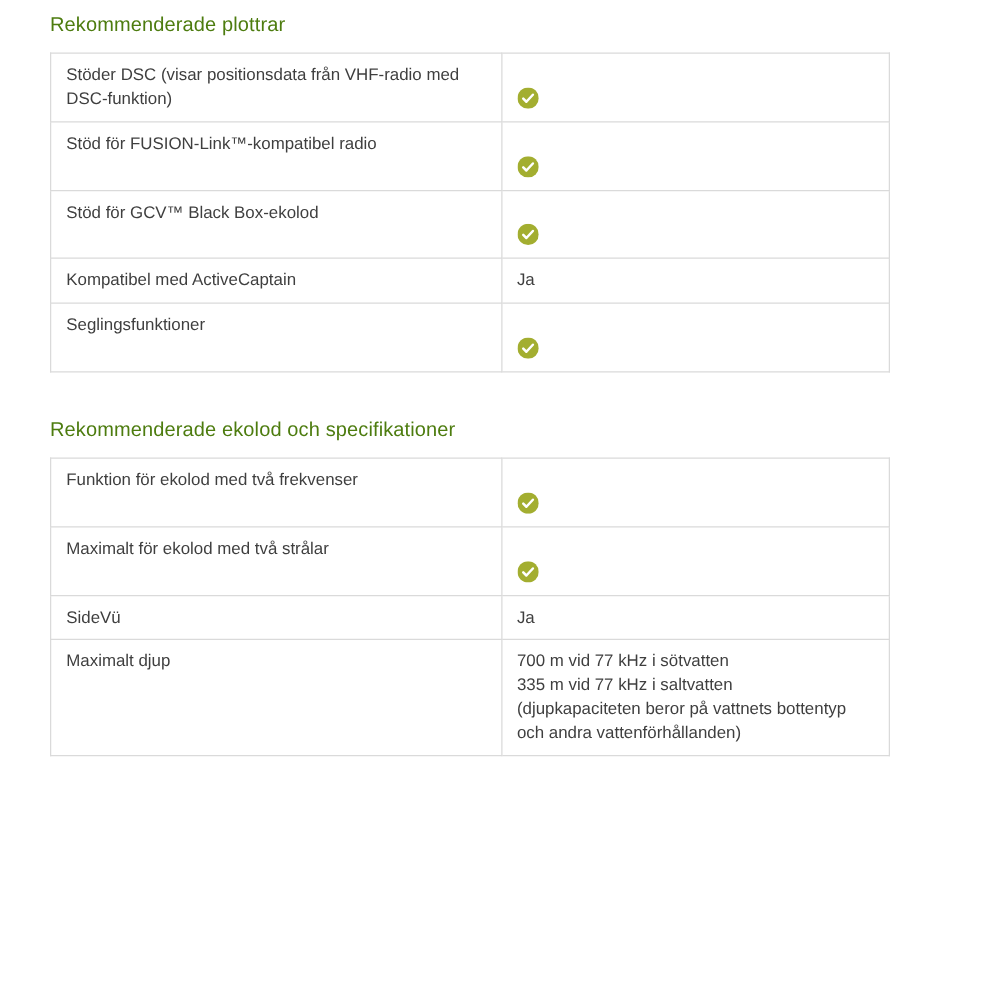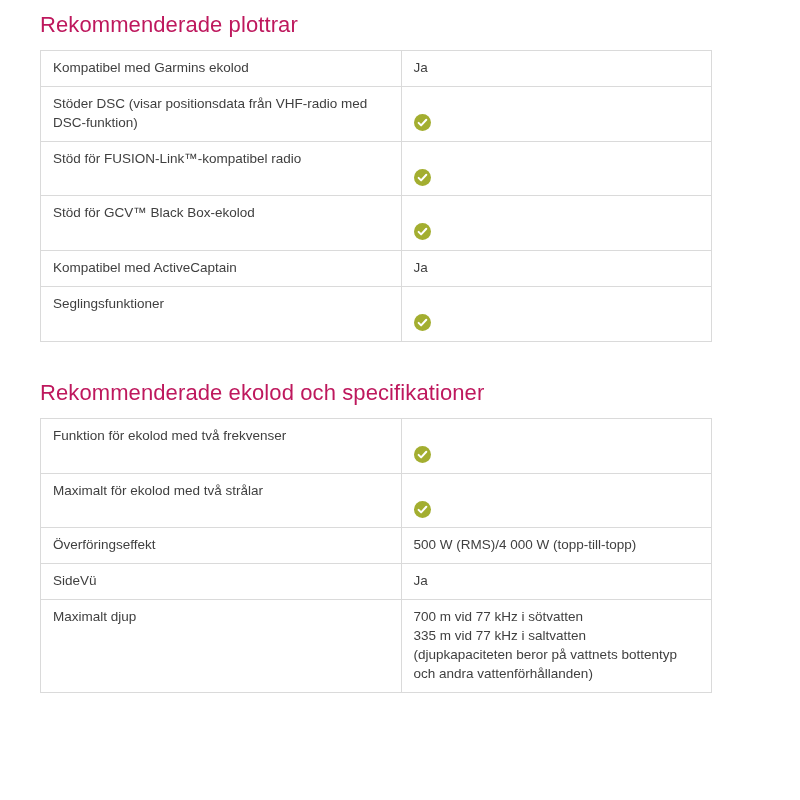--- a/index.html
+++ b/index.html
@@ -13,23 +13,23 @@
     -webkit-font-smoothing: antialiased;
   }
   .page {
     width: 800px;
     min-height: 800px;
     box-sizing: border-box;
     padding: 10px 0 40px 40px;
   }
   .spec-content { width: 672px; }
   h2.section-title {
-    font-size: 22px;
+    font-size: 16px;
     font-weight: 400;
-    color: #be185d;
+    color: #4d7c0f;
     margin: 0 0 12px 0;
     padding-top: 2px;
     letter-spacing: 0.1px;
   }
   section + section h2.section-title { margin-top: 36px; }
   table.spec-table {
     width: 672px;
     border-collapse: collapse;
     table-layout: fixed;
     background: #ffffff;
@@ -54,24 +54,20 @@
 </style>
 </head>
 <body>
 
 <div class="page">
   <div class="spec-content">
   <section>
     <h2 class="section-title">Rekommenderade plottrar</h2>
     <table class="spec-table">
       <tbody>
-  <tr>
-    <td class="spec-label">Kompatibel med Garmins ekolod</td>
-    <td class="spec-value">Ja</td>
-  </tr>
 
 
   <tr>
     <td class="spec-label">Stöder DSC (visar positionsdata från VHF-radio med DSC-funktion)</td>
     <td class="spec-value">
   <span class="check-wrap">
     <svg width="17" height="17" viewBox="0 0 17 17" aria-hidden="true">
       <circle cx="8.5" cy="8.5" r="8.5" fill="#a3ae30"></circle>
       <path d="M4.6 8.9l2.5 2.5 5.2-5.6" fill="none" stroke-width="2" stroke-linecap="round" stroke-linejoin="round" stroke="#ffffff"></path>
     </svg>
@@ -144,24 +140,20 @@
     <td class="spec-value">
   <span class="check-wrap">
     <svg width="17" height="17" viewBox="0 0 17 17" aria-hidden="true">
       <circle cx="8.5" cy="8.5" r="8.5" fill="#a3ae30"></circle>
       <path d="M4.6 8.9l2.5 2.5 5.2-5.6" fill="none" stroke-width="2" stroke-linecap="round" stroke-linejoin="round" stroke="#ffffff"></path>
     </svg>
   </span>
 </td>
   </tr>
 
-  <tr>
-    <td class="spec-label">Överföringseffekt</td>
-    <td class="spec-value">500 W (RMS)/4 000 W (topp-till-topp)</td>
-  </tr>
 
 
 
   <tr>
     <td class="spec-label">SideVü</td>
     <td class="spec-value">Ja</td>
   </tr>
 
   <tr>
     <td class="spec-label">Maximalt djup</td>

